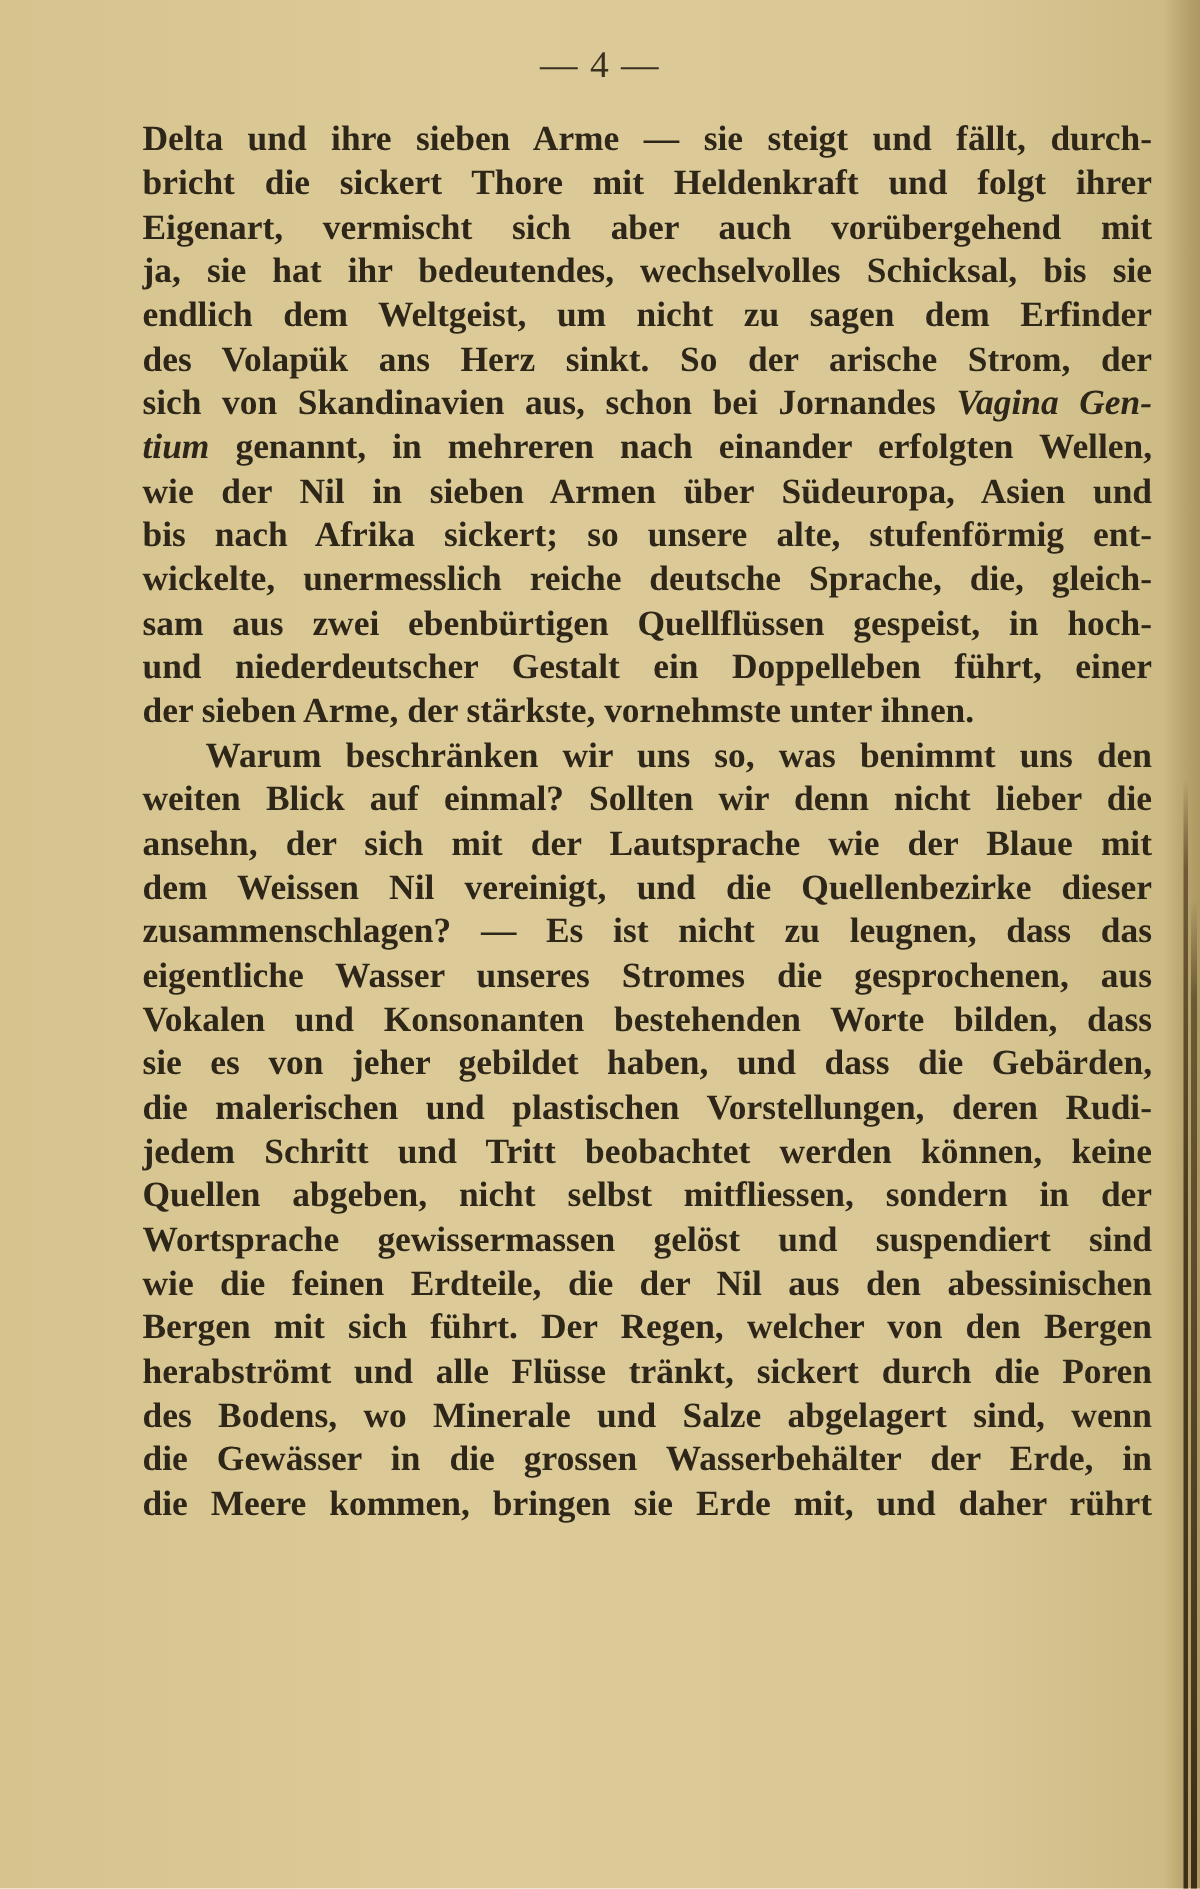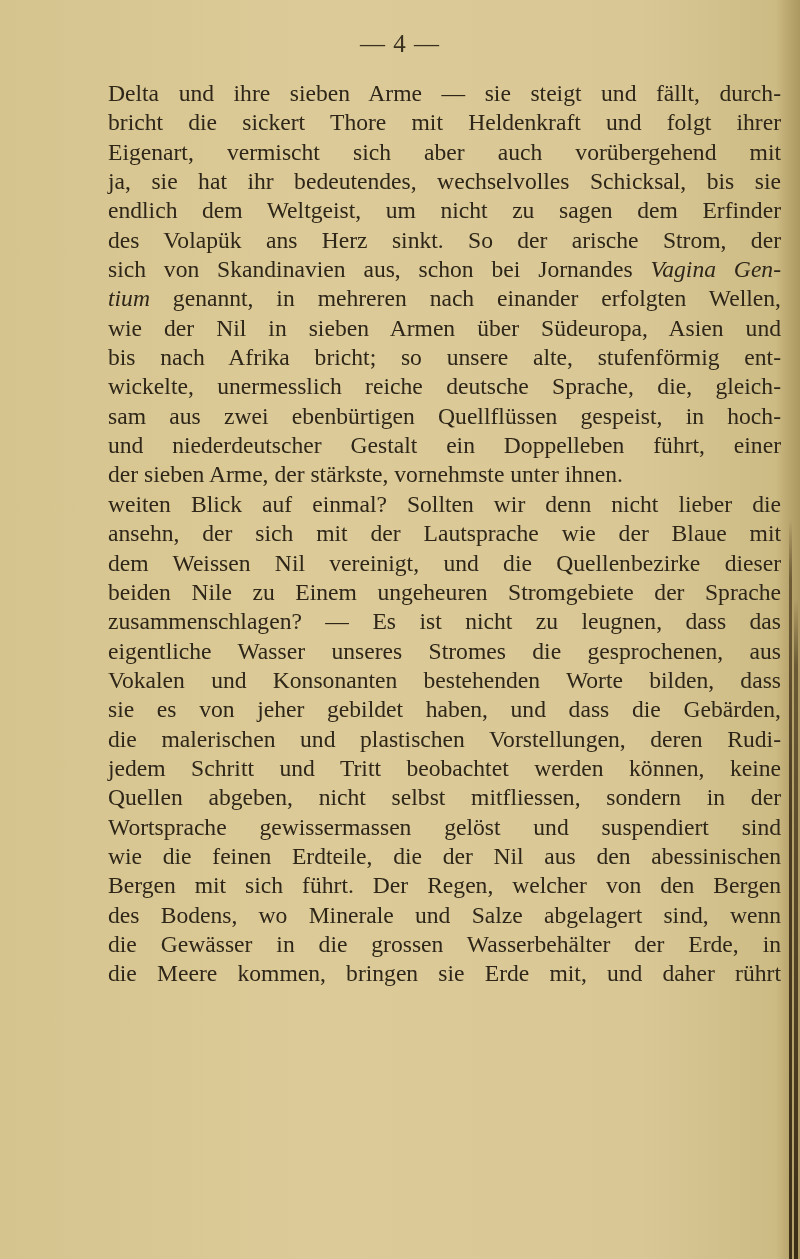--- a/index.html
+++ b/index.html
@@ -27,27 +27,28 @@
       left: 0;
       width: 800px;
       text-align: center;
       font-family: "Liberation Serif", serif;
       font-size: 25px;
       letter-spacing: 1px;
       color: #3a3020;
     }
     .text-block {
       position: absolute;
-      left: 108px;
+      left: 95px;
       top: 79px;
       width: 673px;
       font-family: "Liberation Serif", serif;
       font-size: 23.6px;
       line-height: 29.35px;
       color: #2e2618;
+      font-weight: bold;
     }
     .line {
       display: block;
       white-space: nowrap;
       text-align: justify;
       text-align-last: justify;
       height: 29.35px;
     }
     .line.last {
       text-align-last: left;
@@ -97,36 +98,37 @@
   <div class="text-block" id="text-block">
       <span class="line"><span>Delta und ihre sieben Arme — sie steigt und fällt, durch-</span></span>
       <span class="line"><span>bricht die sickert Thore mit Heldenkraft und folgt ihrer</span></span>
       <span class="line"><span>Eigenart, vermischt sich aber auch vorübergehend mit</span></span>
       <span class="line"><span>ja, sie hat ihr bedeutendes, wechselvolles Schicksal, bis sie</span></span>
       <span class="line"><span>endlich dem Weltgeist, um nicht zu sagen dem Erfinder</span></span>
       <span class="line"><span>des Volapük ans Herz sinkt.  So der arische Strom, der</span></span>
       <span class="line"><span>sich von Skandinavien aus, schon bei Jornandes </span><span class="italic">Vagina Gen-</span></span>
       <span class="line"><span class="italic">tium</span><span> genannt, in mehreren nach einander erfolgten Wellen,</span></span>
       <span class="line"><span>wie der Nil in sieben Armen über Südeuropa, Asien und</span></span>
-      <span class="line"><span>bis nach Afrika bricht; so unsere alte, stufenförmig ent-</span></span>
+      <span class="line"><span>bis nach Afrika sickert; so unsere alte, stufenförmig ent-</span></span>
       <span class="line"><span>wickelte, unermesslich reiche deutsche Sprache, die, gleich-</span></span>
       <span class="line"><span>sam aus zwei ebenbürtigen Quellflüssen gespeist, in hoch-</span></span>
       <span class="line"><span>und niederdeutscher Gestalt ein Doppelleben führt, einer</span></span>
       <span class="line last"><span>der sieben Arme, der stärkste, vornehmste unter ihnen.</span></span>
+      <span class="line indent"><span>Warum beschränken wir uns so, was benimmt uns den</span></span>
       <span class="line"><span>weiten Blick auf einmal?  Sollten wir denn nicht lieber die</span></span>
       <span class="line"><span>ansehn, der sich mit der Lautsprache wie der Blaue mit</span></span>
       <span class="line"><span>dem Weissen Nil vereinigt, und die Quellenbezirke dieser</span></span>
-      <span class="line"><span>beiden Nile zu Einem ungeheuren Stromgebiete der Sprache</span></span>
       <span class="line"><span>zusammenschlagen? — Es ist nicht zu leugnen, dass das</span></span>
       <span class="line"><span>eigentliche Wasser unseres Stromes die gesprochenen, aus</span></span>
       <span class="line"><span>Vokalen und Konsonanten bestehenden Worte bilden, dass</span></span>
       <span class="line"><span>sie es von jeher gebildet haben, und dass die Gebärden,</span></span>
       <span class="line"><span>die malerischen und plastischen Vorstellungen, deren Rudi-</span></span>
       <span class="line"><span>jedem Schritt und Tritt beobachtet werden können, keine</span></span>
       <span class="line"><span>Quellen abgeben, nicht selbst mitfliessen, sondern in der</span></span>
       <span class="line"><span>Wortsprache gewissermassen gelöst und suspendiert sind</span></span>
       <span class="line"><span>wie die feinen Erdteile, die der Nil aus den abessinischen</span></span>
       <span class="line"><span>Bergen mit sich führt.  Der Regen, welcher von den Bergen</span></span>
+      <span class="line"><span>herabströmt und alle Flüsse tränkt, sickert durch die Poren</span></span>
       <span class="line"><span>des Bodens, wo Minerale und Salze abgelagert sind, wenn</span></span>
       <span class="line"><span>die Gewässer in die grossen Wasserbehälter der Erde, in</span></span>
       <span class="line"><span>die Meere kommen, bringen sie Erde mit, und daher rührt</span></span>
     </div>
 </div>
 
 </body></html>

